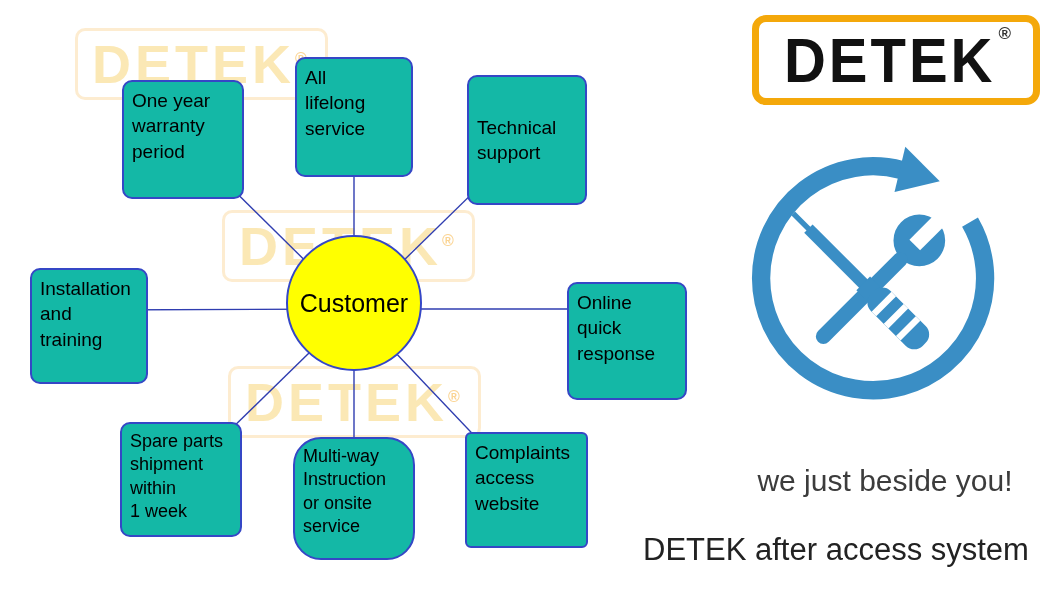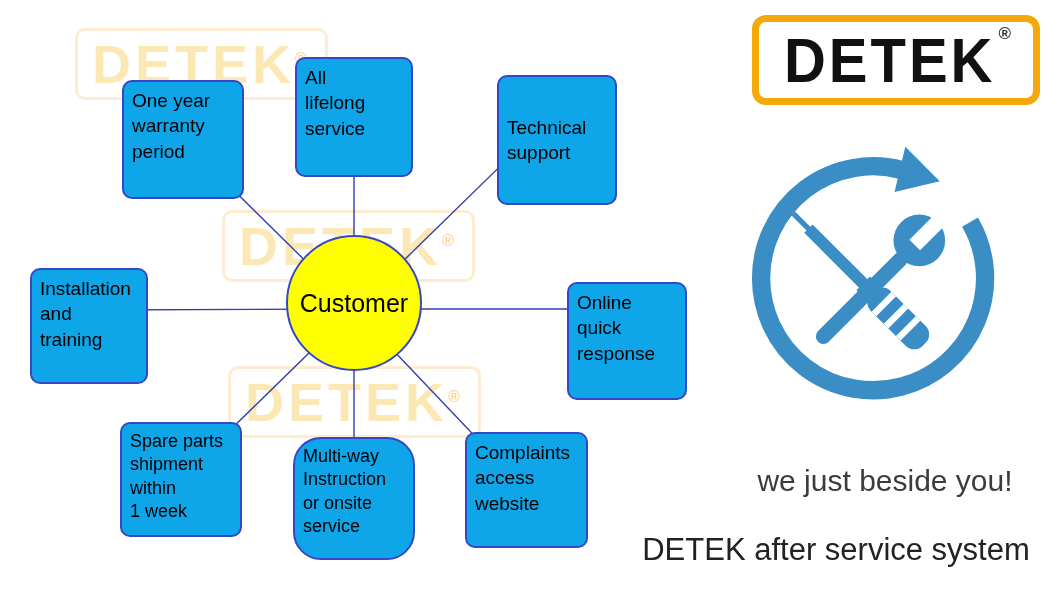--- a/index.html
+++ b/index.html
@@ -11,21 +11,21 @@
   .wm{
     position:absolute;z-index:0;font-weight:bold;font-size:54px;letter-spacing:4px;
     color:rgba(247,205,90,0.45);border:3px solid rgba(247,170,40,0.22);
     border-radius:10px;padding:2px 14px;user-select:none;
   }
   .wm sup{font-size:16px;color:rgba(247,170,40,0.5);}
   
   #lines{position:absolute;left:0;top:0;z-index:1;}
   
   .node{
-    position:absolute;z-index:2;background:#0ea5e9;border:2px solid #3547c6;border-radius:10px;
+    position:absolute;z-index:2;background:#14b8a6;border:2px solid #3547c6;border-radius:10px;
     padding:6px 8px;font-size:19px;line-height:1.33;white-space:pre-line;box-sizing:border-box;
   }
   .center-circle{
     position:absolute;z-index:2;width:136px;height:136px;border-radius:50%;
     background:#ffff00;border:2px solid #3547c6;display:flex;align-items:center;justify-content:center;
     font-size:25px;box-sizing:border-box;
   }
   
   .logo{
     position:absolute;z-index:2;left:752px;top:15px;width:288px;height:90px;
@@ -70,37 +70,37 @@
       <line x1="354" y1="309" x2="526" y2="490"></line>
     </g>
   </svg>
 
   <div class="node" style="left:122px;top:80px;width:122px;height:119px;">One year
 warranty
 period</div>
   <div class="node" style="left:295px;top:57px;width:118px;height:120px;">All
 lifelong
 service</div>
-  <div class="node" style="left:467px;top:75px;width:120px;height:130px;padding-top:38px;margin-left:30px;">Technical
+  <div class="node" style="left:467px;top:75px;width:120px;height:130px;padding-top:38px;">Technical
 support</div>
   <div class="node" style="left:30px;top:252px;width:118px;height:116px;margin-top:16px;">Installation
 and
 training</div>
   <div class="node" style="left:567px;top:250px;width:120px;height:118px;margin-top:32px;">Online
 quick
 response</div>
   <div class="node" style="left:120px;top:422px;width:122px;height:115px;font-size:18px;line-height:1.3;">Spare parts
 shipment
 within
 1 week</div>
   <div class="node" style="left:293px;top:437px;width:122px;height:123px;font-size:18px;line-height:1.3;border-radius:28px;">Multi-way
 Instruction
 or onsite
 service</div>
-  <div class="node" style="left:465px;top:432px;width:123px;height:116px;">Complaints
+  <div class="node" style="left:465px;top:432px;width:123px;height:116px;border-radius:6px;">Complaints
 access
 website</div>
 
   <div class="center-circle" style="left:286px;top:235px;">
     <span>Customer</span>
   </div>
 
   <div class="logo">
     <span class="logo-text">DETEK</span>
       <span class="reg">®</span>
@@ -125,15 +125,15 @@
         <rect x="-9" y="-10" width="18" height="13" fill="#3a8ec5"></rect>
         <rect x="-13" y="2" width="26" height="68" rx="11" fill="#3a8ec5"></rect>
         <rect x="-13" y="14" width="26" height="6" fill="#ffffff"></rect>
         <rect x="-13" y="30" width="26" height="6" fill="#ffffff"></rect>
         <rect x="-13" y="46" width="26" height="6" fill="#ffffff"></rect>
       </g>
     </g>
   </svg>
 
   <div class="tagline">we just beside you!</div>
-  <div class="subtitle">DETEK after service system</div>
+  <div class="subtitle">DETEK after access system</div>
 
 </div>
 
 </body></html>

